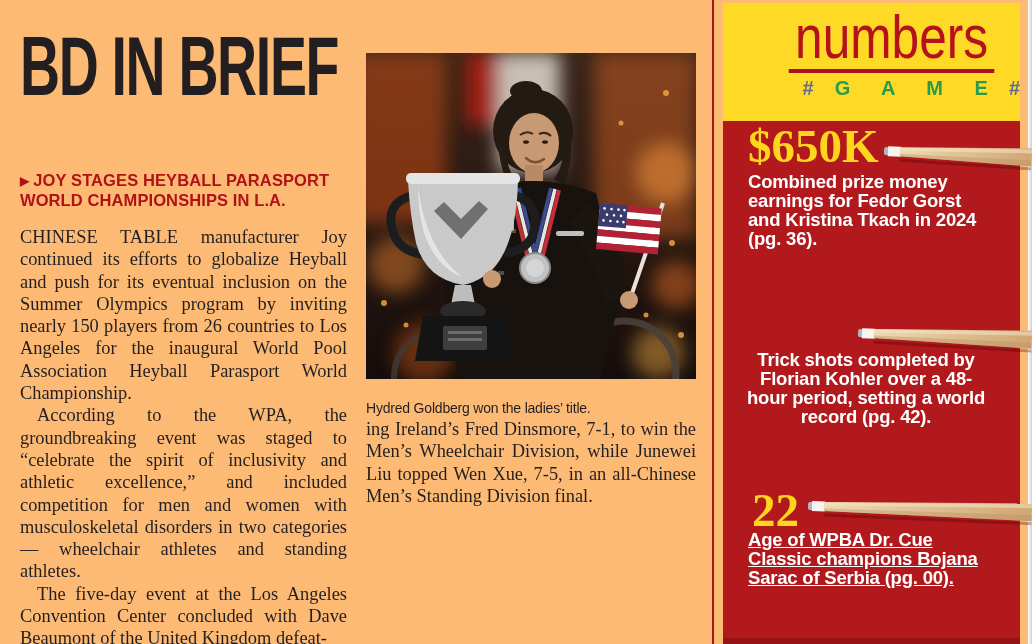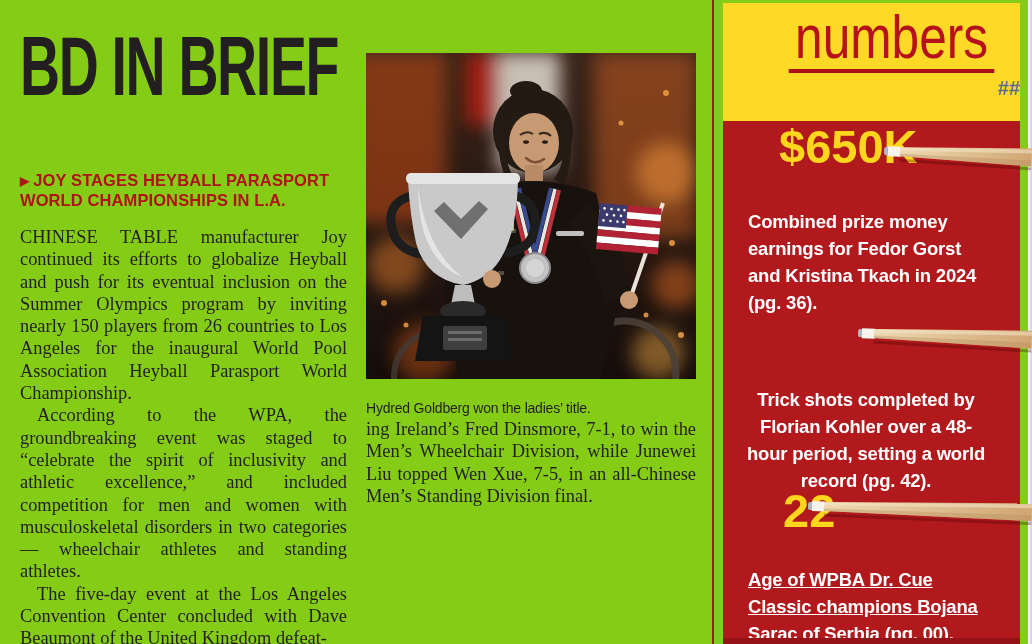--- a/index.html
+++ b/index.html
@@ -1,16 +1,16 @@
 <!DOCTYPE html>
 <html><head>
 <meta charset="utf-8">
 <style>
   html,body{margin:0;padding:0;background:#fff;}
-  .page{position:relative;width:1032px;height:644px;background:#84cc16;overflow:hidden;
+  .page{position:relative;width:1032px;height:644px;background:#fdba74;overflow:hidden;
         font-family:"Liberation Sans",sans-serif;}
 
   
   .title{position:absolute;left:20px;top:24px;width:460px;height:90px;
          font-family:"Liberation Sans",sans-serif;font-weight:bold;font-size:84px;line-height:84px;
          color:#231f20;letter-spacing:-2px;transform:scaleX(.66);transform-origin:left top;white-space:nowrap;}
   .kicker{position:absolute;left:20px;top:171px;width:334px;
           font-weight:bold;font-size:16.5px;line-height:18px;color:#b01217;letter-spacing:.1px;}
   .kicker .arrow{font-size:12px;margin-right:4px;position:relative;top:-1px;}
   .bodycol{position:absolute;top:226px;text-align:justify;color:#231f20;
@@ -30,24 +30,24 @@
   .mast{position:absolute;left:723px;top:3px;width:297px;height:118px;background:#fed925;
         display:flex;flex-direction:column;align-items:flex-end;justify-content:flex-start;}
   .numbers-word{margin-top:2px;font-size:62px;line-height:64px;color:#b5121b;
         transform:scaleX(.8);transform-origin:center top;
         border-bottom:4px solid #ad1218;padding:0 8px 0 8px;}
   .game-row{margin-top:4px;display:flex;align-items:center;font-weight:bold;font-size:20px;}
   .hash{color:#5d6b91;}
   .game-letters{color:#2a9b4e;letter-spacing:13px;margin:0 8px 0 21px;}
   .redpanel{position:absolute;left:723px;top:121px;width:297px;height:523px;background:#b2191c;}
   .redpanel::after{content:"";position:absolute;left:0;bottom:0;width:100%;height:6px;background:#951316;}
-  .stat-number{position:absolute;font-family:Liberation Sans, sans-serif;font-weight:bold;
-               font-size:47px;line-height:47px;color:#ffd61e;margin-left:31px;}
-  .stat-text{position:absolute;font-weight:bold;font-size:18.5px;line-height:27px;
-             color:#ffffff;letter-spacing:-.2px;margin-top:36px;}
+  .stat-number{position:absolute;font-family:Liberation Serif, serif;font-weight:bold;
+               font-size:47px;line-height:47px;color:#ffd61e;}
+  .stat-text{position:absolute;font-weight:bold;font-size:18.5px;line-height:19px;
+             color:#ffffff;letter-spacing:-.2px;}
   .n1{left:25px;top:2px;} .t1{left:25px;top:51px;width:232px;}
   .n2{left:29px;top:181px;} .t2{left:18px;top:229px;width:250px;text-align:center;}
   .n3{left:29px;top:366px;} .t3{left:25px;top:409px;width:252px;text-decoration:underline;}
   .cue{position:absolute;height:26px;z-index:3;}
   .cue1{left:884px;top:138px;width:148px;transform:rotate(2.5deg);transform-origin:left center;}
   .cue2{left:858px;top:320px;width:174px;transform:rotate(2.2deg);transform-origin:left center;}
   .cue3{left:808px;top:493px;width:224px;transform:rotate(1.6deg);transform-origin:left center;}
   .page-edge{position:absolute;left:1028px;top:0;width:4px;height:644px;
              background:linear-gradient(90deg,#ffffff,#cfcfcf);z-index:2;}
 </style>
@@ -197,20 +197,21 @@
   <div class="bodycol col2">
     <p>ing Ireland’s Fred Dinsmore, 7-1, to win the Men’s Wheelchair Division, while Junewei Liu topped Wen Xue, 7-5, in an all-Chinese Men’s Standing Division final.</p>
   </div>
 
   <div class="side-rule"></div>
 
   <div class="mast">
     <div class="numbers-word">numbers</div>
     <div class="game-row">
       <span class="hash">#</span>
+      <span class="game-letters">G A M E</span>
       <span class="hash">#</span>
     </div>
   </div>
 
   <div class="redpanel">
     <div class="stat-number n1">$650K</div>
     <div class="stat-text t1">Combined prize money earnings for Fedor Gorst and Kristina Tkach in 2024 (pg. 36).</div>
     <div class="stat-text t2">Trick shots completed by Florian Kohler over a 48-hour period, setting a world record (pg. 42).</div>
     <div class="stat-number n3">22</div>
     <div class="stat-text t3">Age of WPBA Dr. Cue Classic champions Bojana Sarac of Serbia (pg. 00).</div>

